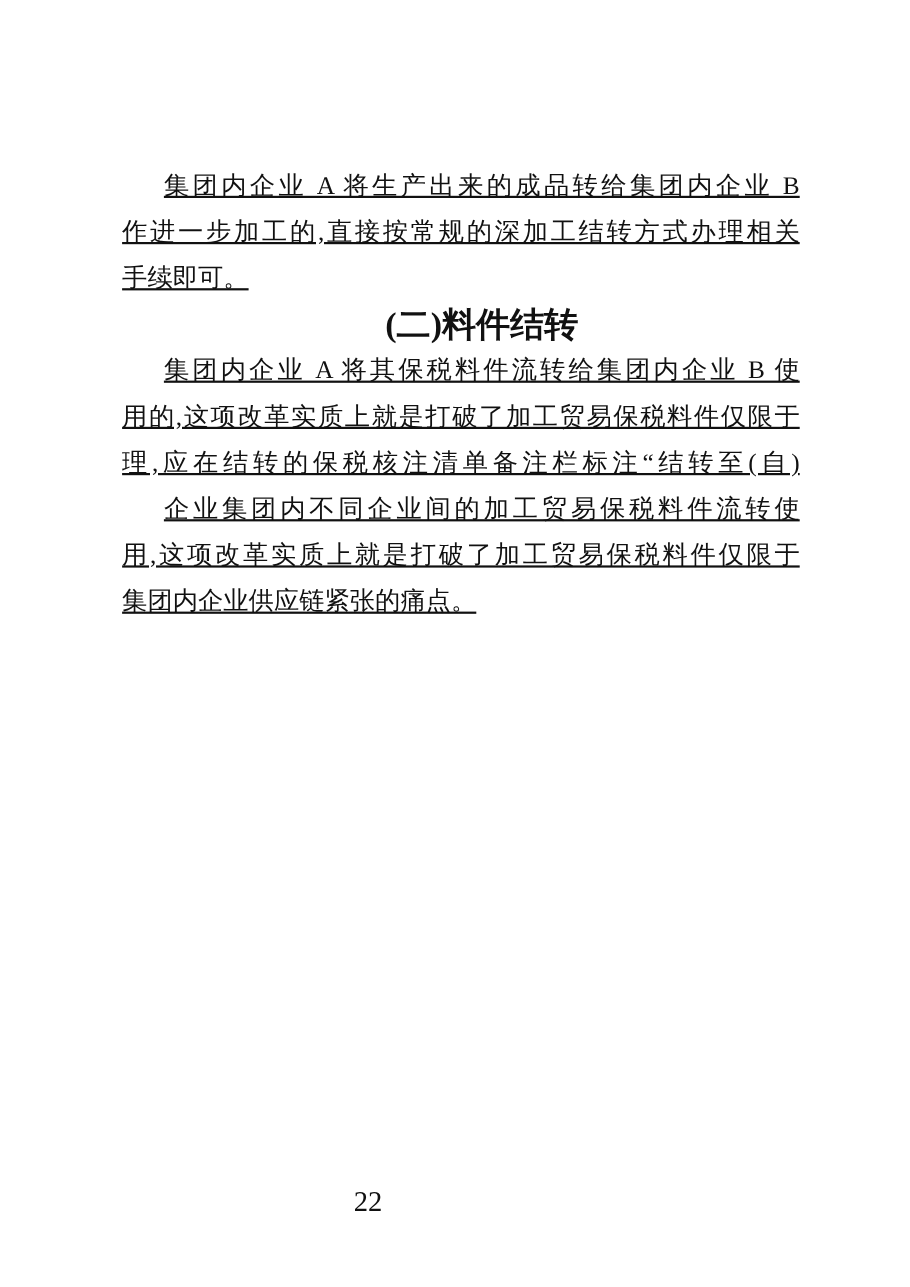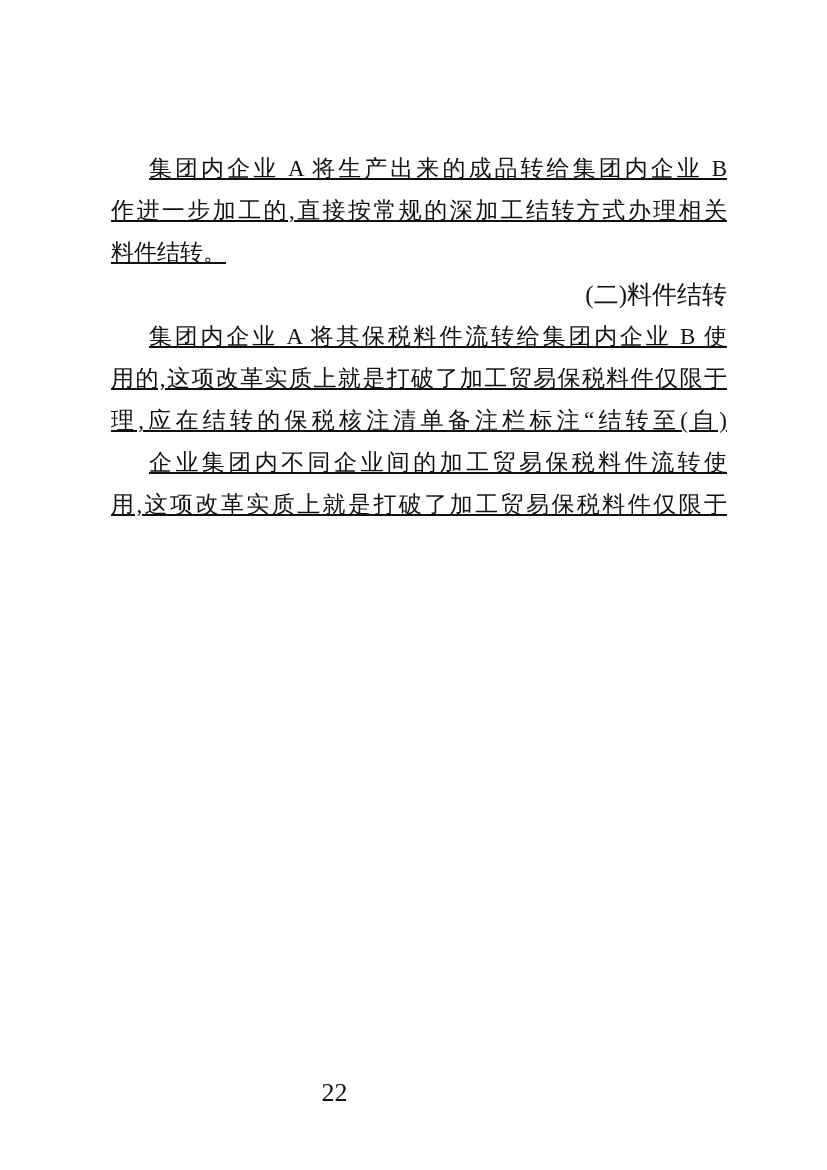--- a/index.html
+++ b/index.html
@@ -41,25 +41,25 @@
   }
   .line.last {
     text-align-last: left;
   }
   .line.first {
     text-indent: 38px;
   }
   .heading {
     margin: 0;
     padding: 0;
-    font-size: 25px;
+    font-size: 31px;
     line-height: 42px;
-    font-weight: normal;
+    font-weight: bold;
     text-indent: 38px;
-    text-align: right;
+    text-align: center;
   }
   .footer {
     position: absolute;
     left: 0;
     top: 1078px;
     width: 669px;
     text-align: center;
   }
   .page-number {
     font-size: 26px;
@@ -68,29 +68,30 @@
   }
 </style>
 </head>
 <body>
 
 <div class="page">
   <div class="body-text">
     <div class="para">
         <div class="line first">集团内企业 A 将生产出来的成品转给集团内企业 B</div>
         <div class="line">作进一步加工的,直接按常规的深加工结转方式办理相关</div>
-        <div class="line last">料件结转。</div>
+        <div class="line last">手续即可。</div>
       </div>
     <h2 class="heading">(二)料件结转</h2>
     <div class="para">
         <div class="line first">集团内企业 A 将其保税料件流转给集团内企业 B 使</div>
         <div class="line">用的,这项改革实质上就是打破了加工贸易保税料件仅限于</div>
         <div class="line">理,应在结转的保税核注清单备注栏标注“结转至(自)</div>
       </div>
     <div class="para">
         <div class="line first">企业集团内不同企业间的加工贸易保税料件流转使</div>
         <div class="line">用,这项改革实质上就是打破了加工贸易保税料件仅限于</div>
+        <div class="line last">集团内企业供应链紧张的痛点。</div>
       </div>
   </div>
   <div class="footer">
     <span class="page-number">22</span>
   </div>
 </div>
 
 </body></html>

